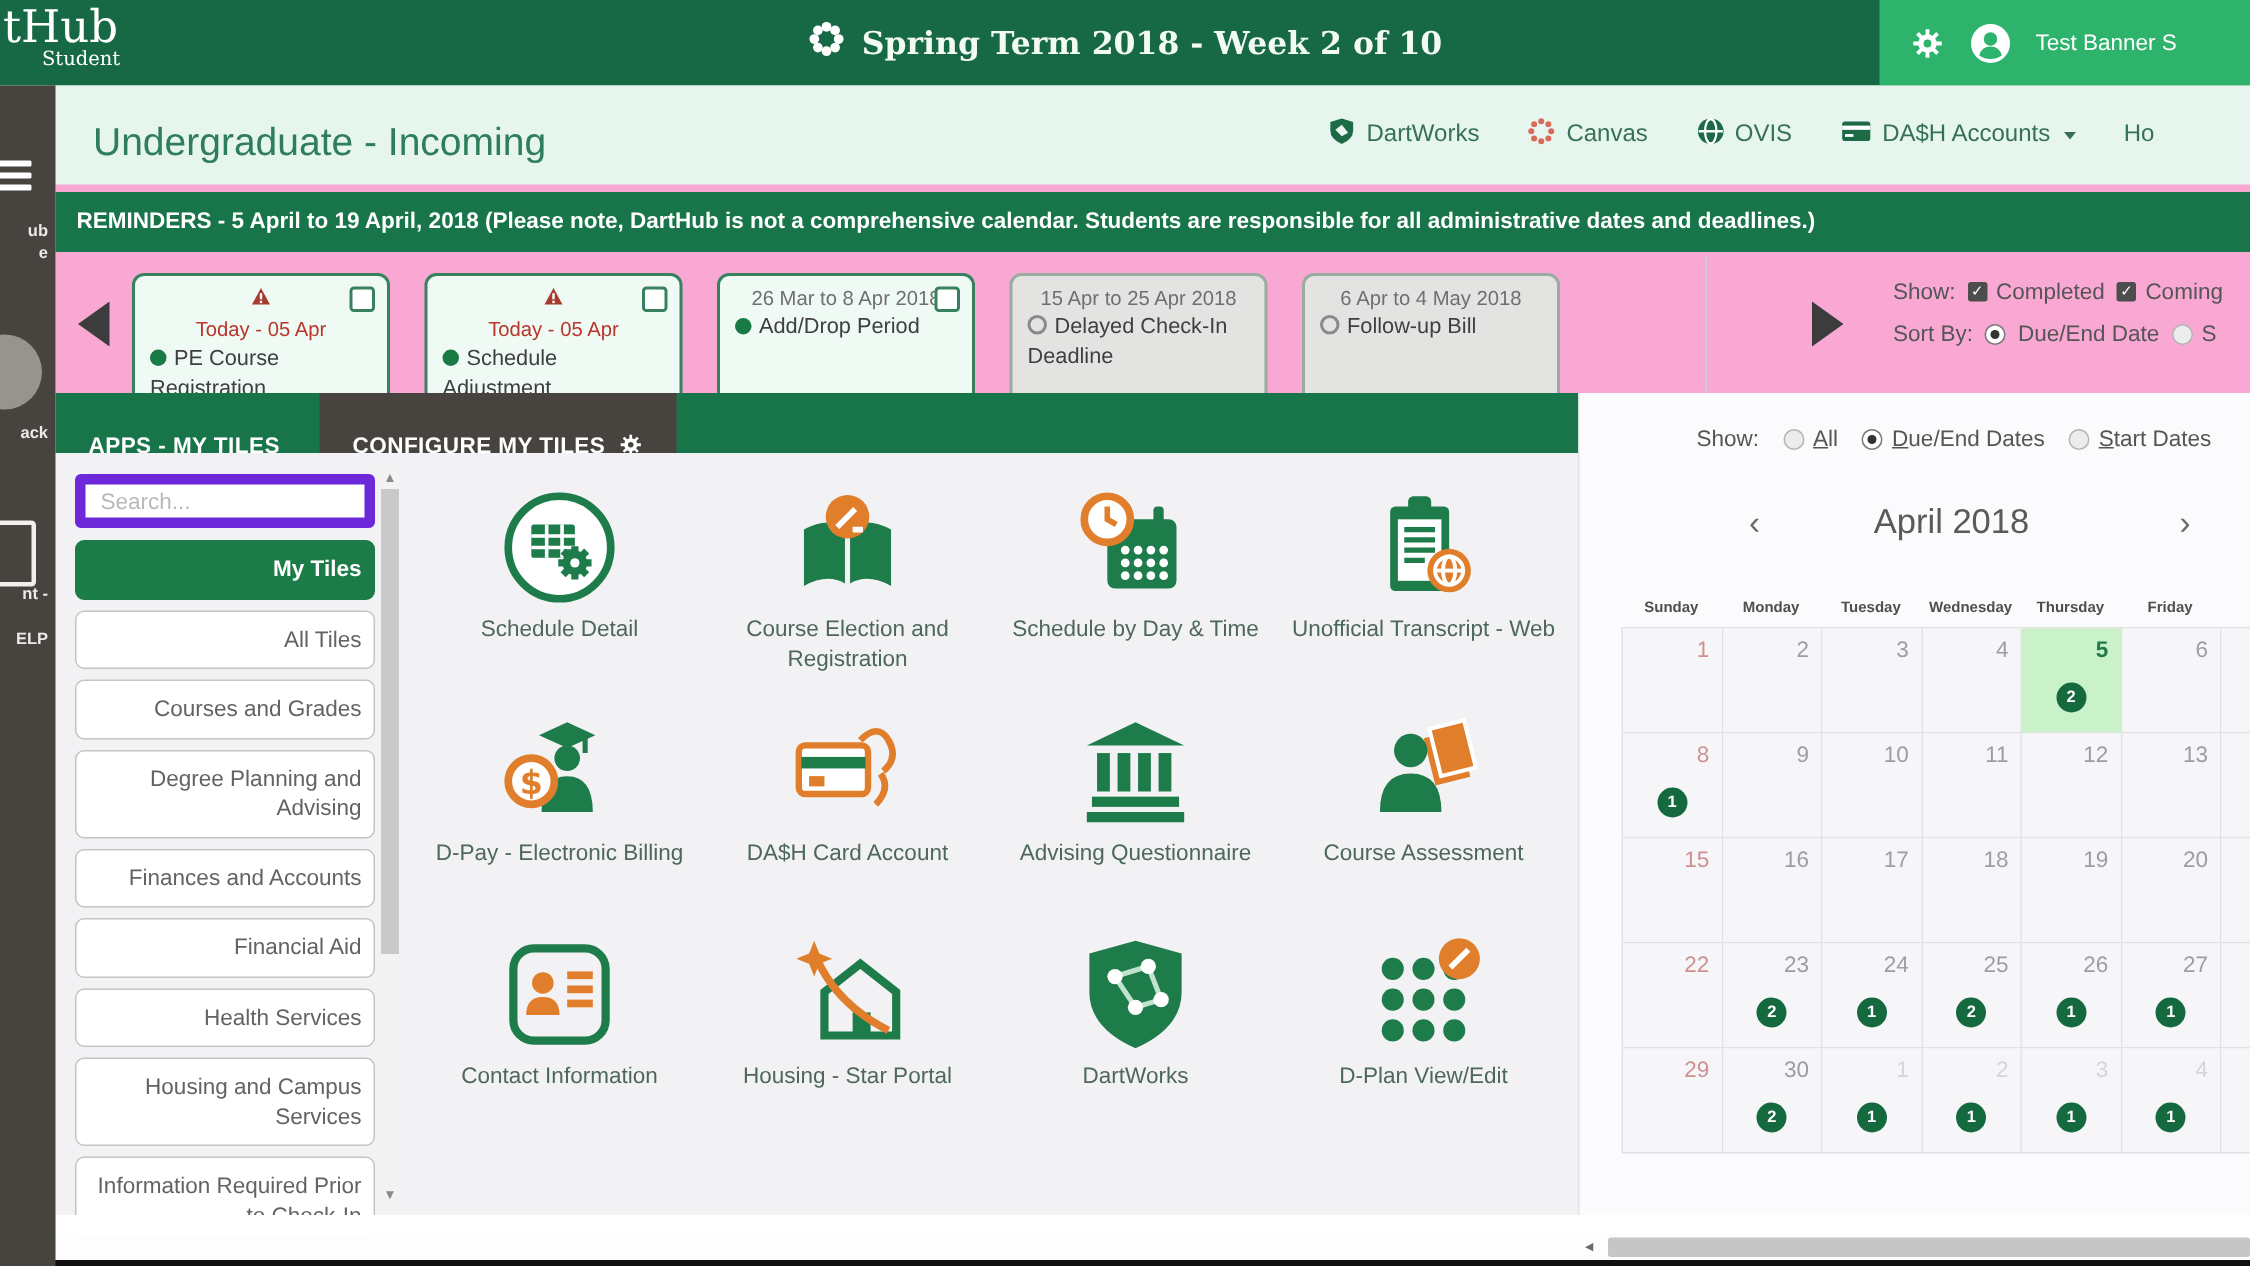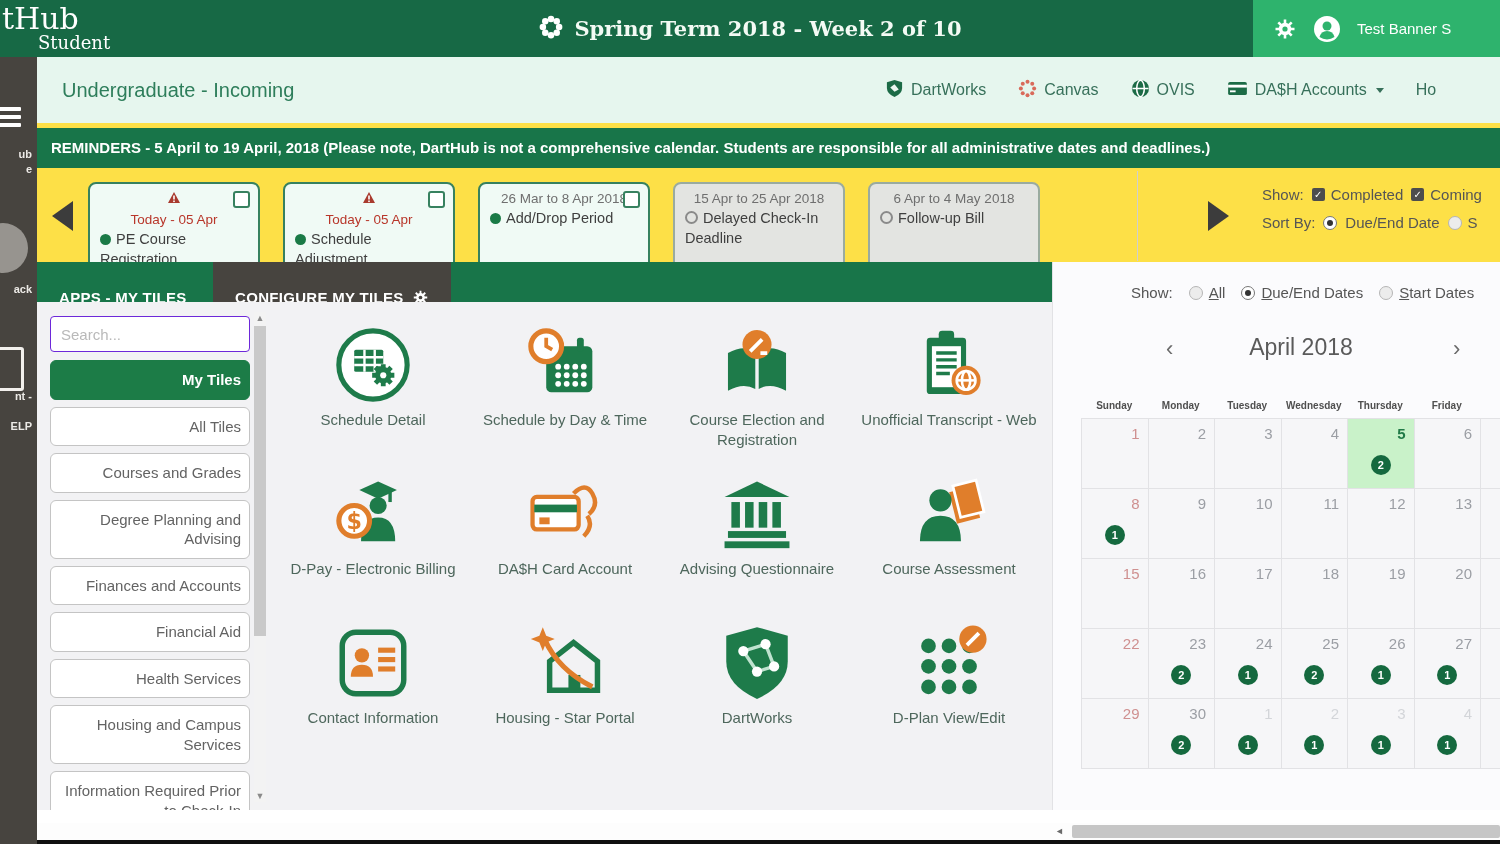--- a/index.html
+++ b/index.html
@@ -2,44 +2,44 @@
 <html><head>
 <meta charset="utf-8">
 <style>
   html,body{margin:0;padding:0;background:#000;}
   .stage{position:relative;width:1500px;height:844px;overflow:hidden;background:#e6f6ee;
          font-family:"Liberation Sans",sans-serif;}
   
   .topbar{position:absolute;left:0;top:0;width:1500px;height:57px;background:#176945;}
   .logo{position:absolute;left:2px;top:4px;color:#fff;font-family:"DejaVu Serif",serif;}
   .logo .l1{font-size:30px;font-weight:normal;line-height:30px;}
-  .logo .l2{font-size:18px;margin-left:36px;margin-top:-2px;}
+  .logo .l2{font-size:13px;margin-left:26px;margin-top:-2px;}
   .term{position:absolute;left:0;right:0;top:0;height:57px;display:flex;align-items:center;justify-content:center;gap:10px;}
   .term .title{color:#f3faf4;font-family:"DejaVu Serif",serif;font-weight:bold;font-size:21px;}
   .term svg{width:26px;height:26px;}
   .userarea{position:absolute;left:1253px;top:0;width:260px;height:57px;background:#2eb36d;
             display:flex;align-items:center;gap:16px;padding-left:20px;box-sizing:border-box;}
   .userarea .uname{color:#fff;font-size:15px;white-space:nowrap;}
   .ic24{width:24px;height:24px;display:inline-block;}
   .ic28{width:28px;height:28px;display:inline-block;}
   
   .leftrail{position:absolute;left:0;top:57px;width:37px;height:787px;background:#47443f;z-index:6;color:#eceae6;}
   .rail-burger{position:absolute;left:-3px;top:50px;}
   .rail-burger div{width:24px;height:4px;background:#fff;border-radius:1px;margin-bottom:4px;}
   .rail-frag{position:absolute;right:5px;font-size:11px;font-weight:bold;white-space:nowrap;}
   .rail-circle{position:absolute;left:-22px;top:166px;width:50px;height:50px;border-radius:50%;background:#97948f;}
   .rail-rect{position:absolute;left:-8px;top:290px;width:26px;height:38px;border:3px solid #f2f0ec;border-radius:3px;}
   
   .contextbar{position:absolute;left:37px;top:57px;width:1463px;height:66px;background:#e6f6ee;}
-  .context-title{position:absolute;left:25px;top:22px;font-size:20px;color:#2e7e5b;}
+  .context-title{position:absolute;left:25px;top:22px;font-size:26px;color:#2e7e5b;}
   .quicklinks{position:absolute;left:848px;top:0;height:66px;display:flex;align-items:center;gap:32px;}
   .qlink{display:flex;align-items:center;gap:7px;font-size:16px;color:#37705a;white-space:nowrap;cursor:pointer;}
   .caret{display:inline-block;width:0;height:0;border-left:4px solid transparent;border-right:4px solid transparent;border-top:5px solid #37705a;margin-left:2px;}
   
-  .rem-wrap{position:absolute;left:37px;top:123px;width:1463px;height:139px;background:#fde047;}
+  .rem-wrap{position:absolute;left:37px;top:123px;width:1463px;height:139px;background:#f9a8d4;}
   .rem-banner{position:absolute;left:0;top:5px;width:100%;height:40px;background:#187549;color:#fff;
               font-size:15px;font-weight:bold;line-height:40px;padding-left:14px;box-sizing:border-box;}
   .sl-arrow{position:absolute;top:78px;width:0;height:0;cursor:pointer;}
   .sl-left{left:15px;border-top:15px solid transparent;border-bottom:15px solid transparent;border-right:21px solid #3c3c3c;}
   .sl-right{left:1171px;border-top:15px solid transparent;border-bottom:15px solid transparent;border-left:21px solid #3c3c3c;}
   .cards{position:absolute;left:51px;top:59px;display:flex;gap:23px;}
   .card{position:relative;width:172px;min-height:54px;border-radius:8px;border:2px solid #37815f;background:#f0faf5;
         padding:7px 10px;box-sizing:border-box;font-size:13.5px;cursor:pointer;}
   .card.future{border-color:#9aab9f;background:#e3e4e1;}
   .card .cdate{color:#6f6f6f;display:flex;align-items:center;gap:5px;flex-direction:column;}
@@ -57,21 +57,21 @@
   .radio.sel{background:#fff;border-color:#777;}
   .radio.sel::after{content:"";position:absolute;left:3px;top:3px;width:6px;height:6px;border-radius:50%;background:#333;}
   
   .tabsband{position:absolute;left:37px;top:262px;width:1015px;height:40px;background:#187549;white-space:nowrap;}
   .tab{display:inline-block;height:52px;line-height:40px;padding:16px 22px;color:#fff;font-weight:bold;font-size:15px;
        letter-spacing:.3px;cursor:pointer;vertical-align:top;}
   .tab.dark{background:#47443f;}
   .tab .tgear{width:17px;height:17px;vertical-align:-3px;margin-left:8px;}
   
   .main{position:absolute;left:37px;top:302px;width:1015px;height:508px;background:#f2f2f4;}
-  .search{position:absolute;left:13px;top:14px;width:200px;height:36px;box-sizing:border-box;border:1px solid #6d28d9;
+  .search{position:absolute;left:13px;top:14px;width:200px;height:36px;box-sizing:border-box;border:7px solid #6d28d9;
           border-radius:4px;font-size:15px;padding:0 10px;color:#444;background:#fff;font-family:"Liberation Sans",sans-serif;}
   .search::placeholder{color:#b9b9b9;}
   .cats{position:absolute;left:13px;top:58px;width:200px;display:flex;flex-direction:column;gap:7px;}
   .cat-btn{background:#fff;border:1px solid #c4c4c4;border-radius:6px;color:#636363;font-size:15px;text-align:right;
            padding:9px 8px;line-height:1.3;cursor:pointer;}
   .cat-btn.selected{background:#1c7c47;border-color:#1c7c47;color:#fff;font-weight:bold;}
   .side-scroll{position:absolute;left:217px;top:10px;width:12px;height:490px;background:#f3f3f3;}
   .side-scroll .thumb{position:absolute;left:0;top:14px;width:12px;height:310px;background:#c9c9c9;}
   .side-scroll .sa{position:absolute;left:0;width:12px;font-size:9px;color:#8a8a8a;text-align:center;}
   .tiles{position:absolute;left:240px;top:6px;display:grid;grid-template-columns:repeat(4,192px);grid-auto-rows:149px;}
@@ -329,20 +329,29 @@
               <g stroke="#1e7b4a" stroke-width="2.8">
                 <path d="M30 23.5v13M23.5 30h13M25.4 25.4l9.2 9.2M34.6 25.4l-9.2 9.2"></path>
               </g>
               <circle cx="30" cy="30" r="4.8" fill="#1e7b4a"></circle>
               <circle cx="30" cy="30" r="1.8" fill="#fff"></circle>
             </svg></div>
    <div class="tile-label">Schedule Detail</div>
         </div>
         <div class="tile">
           <div class="tile-icon"><svg viewBox="0 0 48 48">
+              <path d="M7 17q9-5 16-1v22q-7-4-16 1z" fill="#1e7b4a"></path>
+              <path d="M41 17q-9-5-16-1v22q7-4 16 1z" fill="#1e7b4a"></path>
+              <circle cx="24" cy="12" r="8.5" fill="#e07e2b"></circle>
+              <path d="M20 16l7-7M26 17h4" stroke="#fff" stroke-width="2.2"></path>
+            </svg></div>
+   <div class="tile-label">Course Election and Registration</div>
+        </div>
+        <div class="tile">
+          <div class="tile-icon"><svg viewBox="0 0 48 48">
               <rect x="13" y="13" width="27" height="27" rx="3" fill="#1e7b4a"></rect>
               <rect x="18" y="8" width="4" height="8" rx="1.5" fill="#1e7b4a"></rect>
               <rect x="31" y="8" width="4" height="8" rx="1.5" fill="#1e7b4a"></rect>
               <g fill="#fff">
                 <circle cx="20" cy="25" r="1.7"></circle>
                 <circle cx="20" cy="30" r="1.7"></circle>
                 <circle cx="20" cy="35" r="1.7"></circle>
                 <circle cx="25" cy="25" r="1.7"></circle>
                 <circle cx="25" cy="30" r="1.7"></circle>
                 <circle cx="25" cy="35" r="1.7"></circle>
@@ -350,29 +359,20 @@
                 <circle cx="30" cy="30" r="1.7"></circle>
                 <circle cx="30" cy="35" r="1.7"></circle>
                 <circle cx="35" cy="25" r="1.7"></circle>
                 <circle cx="35" cy="30" r="1.7"></circle>
                 <circle cx="35" cy="35" r="1.7"></circle>
               </g>
               <circle cx="13" cy="13" r="9" fill="#fff" stroke="#e07e2b" stroke-width="3"></circle>
               <path d="M13 8v5l3.5 2" stroke="#e07e2b" stroke-width="2.2" fill="none"></path>
             </svg></div>
    <div class="tile-label">Schedule by Day &amp; Time</div>
-        </div>
-        <div class="tile">
-          <div class="tile-icon"><svg viewBox="0 0 48 48">
-              <path d="M7 17q9-5 16-1v22q-7-4-16 1z" fill="#1e7b4a"></path>
-              <path d="M41 17q-9-5-16-1v22q7-4 16 1z" fill="#1e7b4a"></path>
-              <circle cx="24" cy="12" r="8.5" fill="#e07e2b"></circle>
-              <path d="M20 16l7-7M26 17h4" stroke="#fff" stroke-width="2.2"></path>
-            </svg></div>
-   <div class="tile-label">Course Election and Registration</div>
         </div>
         <div class="tile">
           <div class="tile-icon"><svg viewBox="0 0 48 48">
               <rect x="11" y="8" width="23" height="33" rx="2" fill="#1e7b4a"></rect>
               <rect x="18" y="4" width="9" height="6" rx="2" fill="#1e7b4a"></rect>
               <rect x="14" y="13" width="17" height="24" fill="#fff"></rect>
               <path d="M16.5 17h12M16.5 21h12M16.5 25h12M16.5 29h8" stroke="#1e7b4a" stroke-width="2"></path>
               <circle cx="34" cy="33" r="8.5" fill="#e07e2b"></circle>
               <g stroke="#fff" stroke-width="1.5" fill="none">
                 <circle cx="34" cy="33" r="5.5"></circle>

